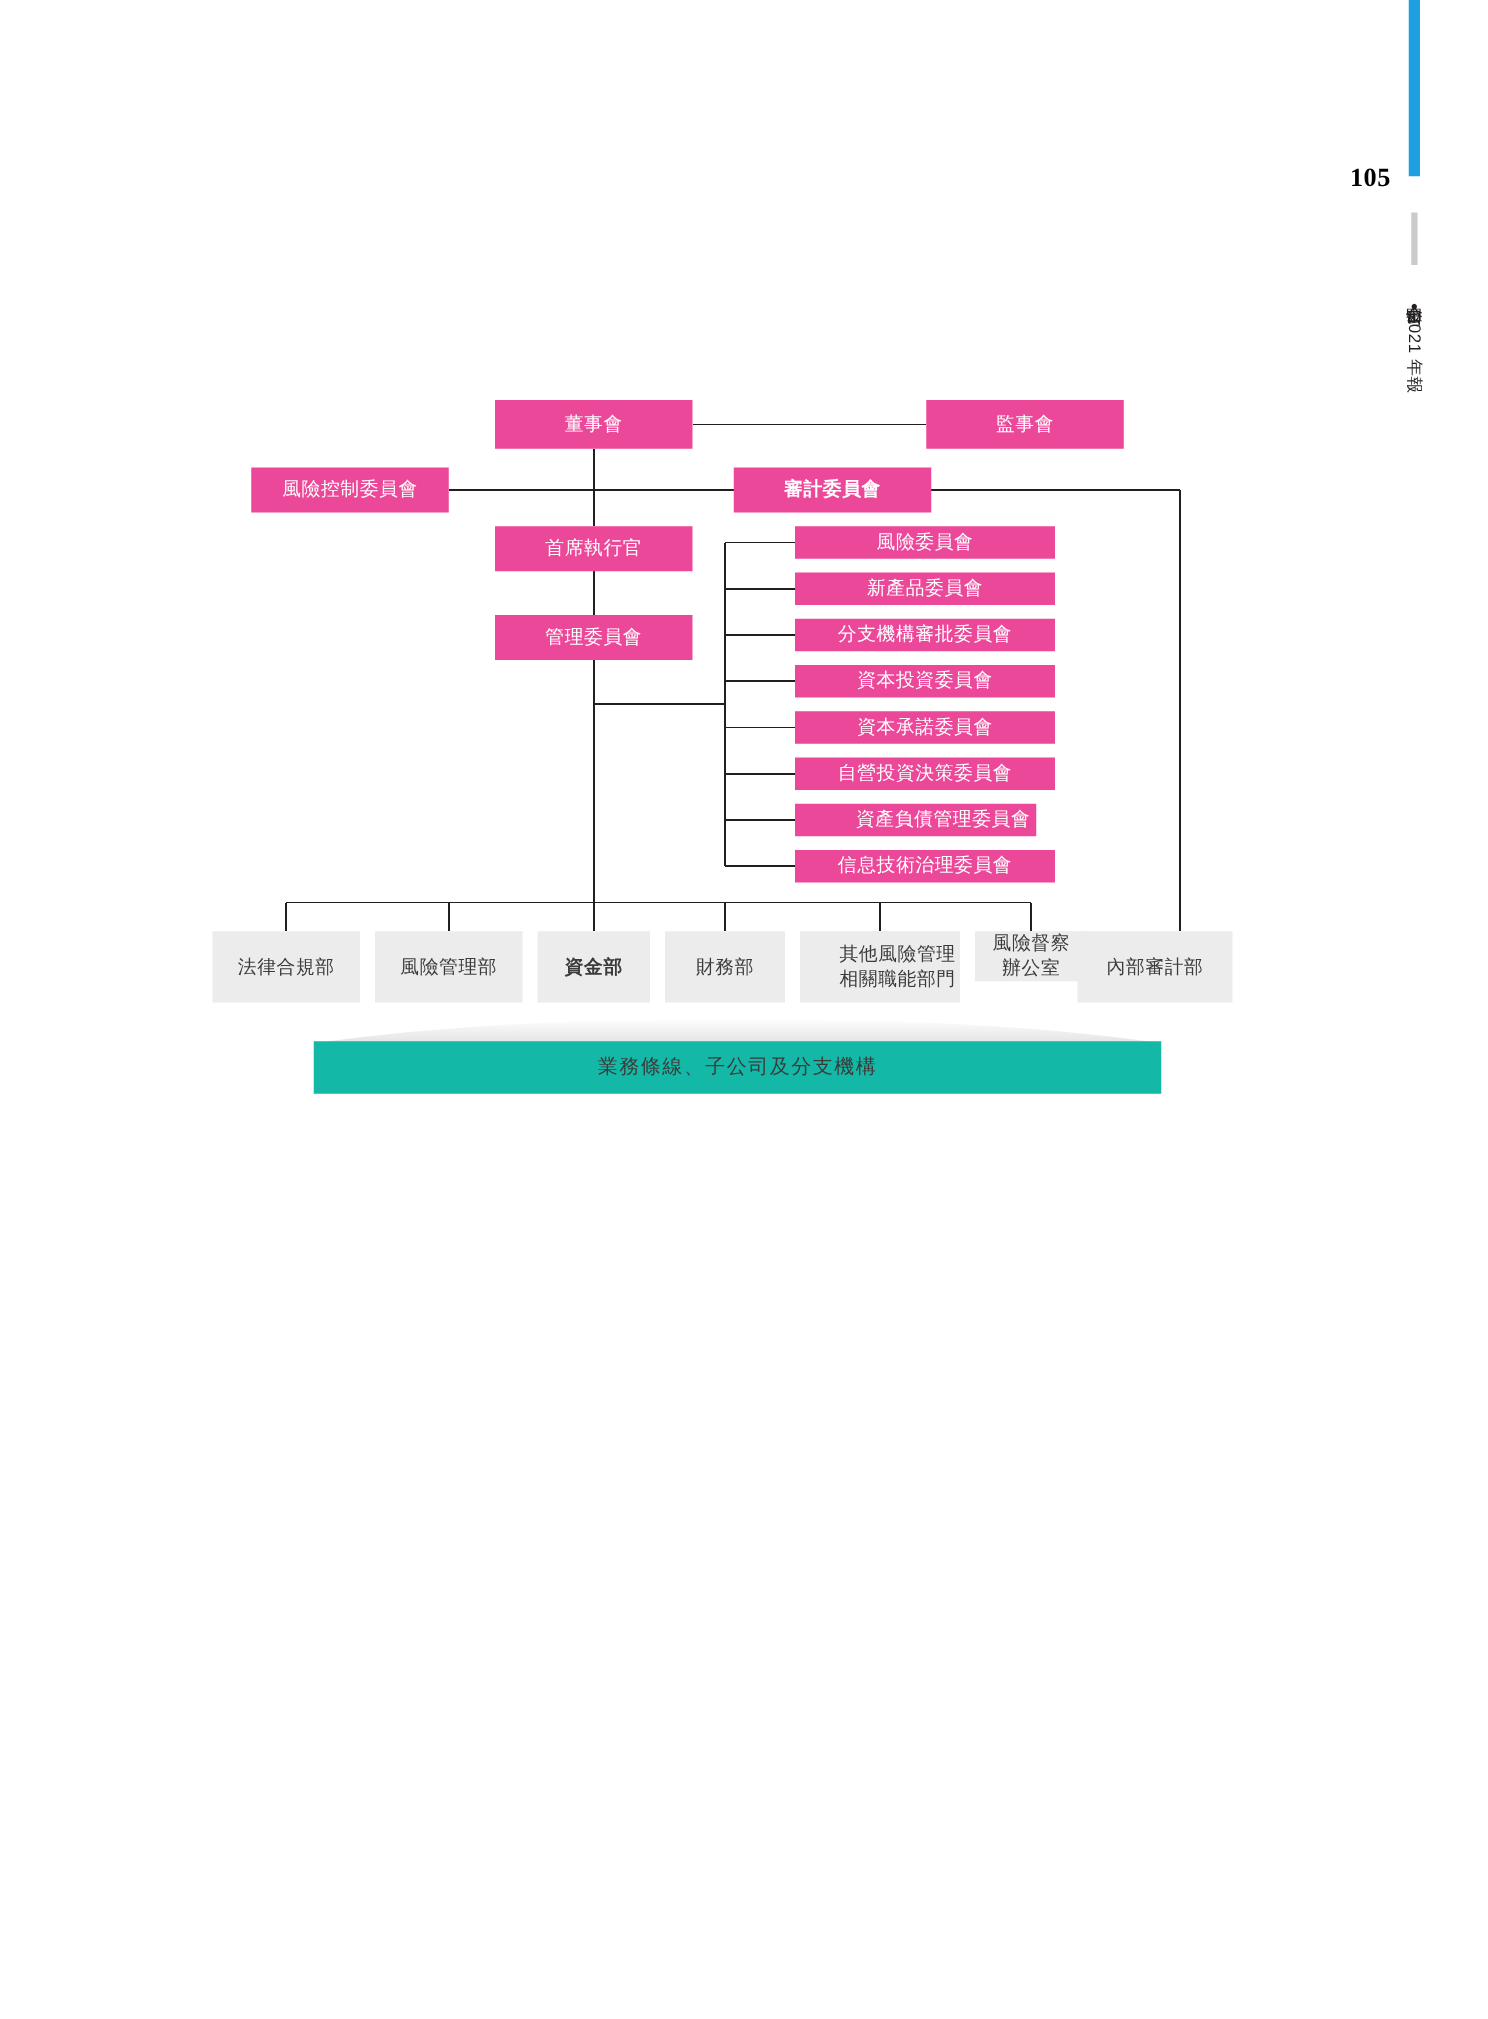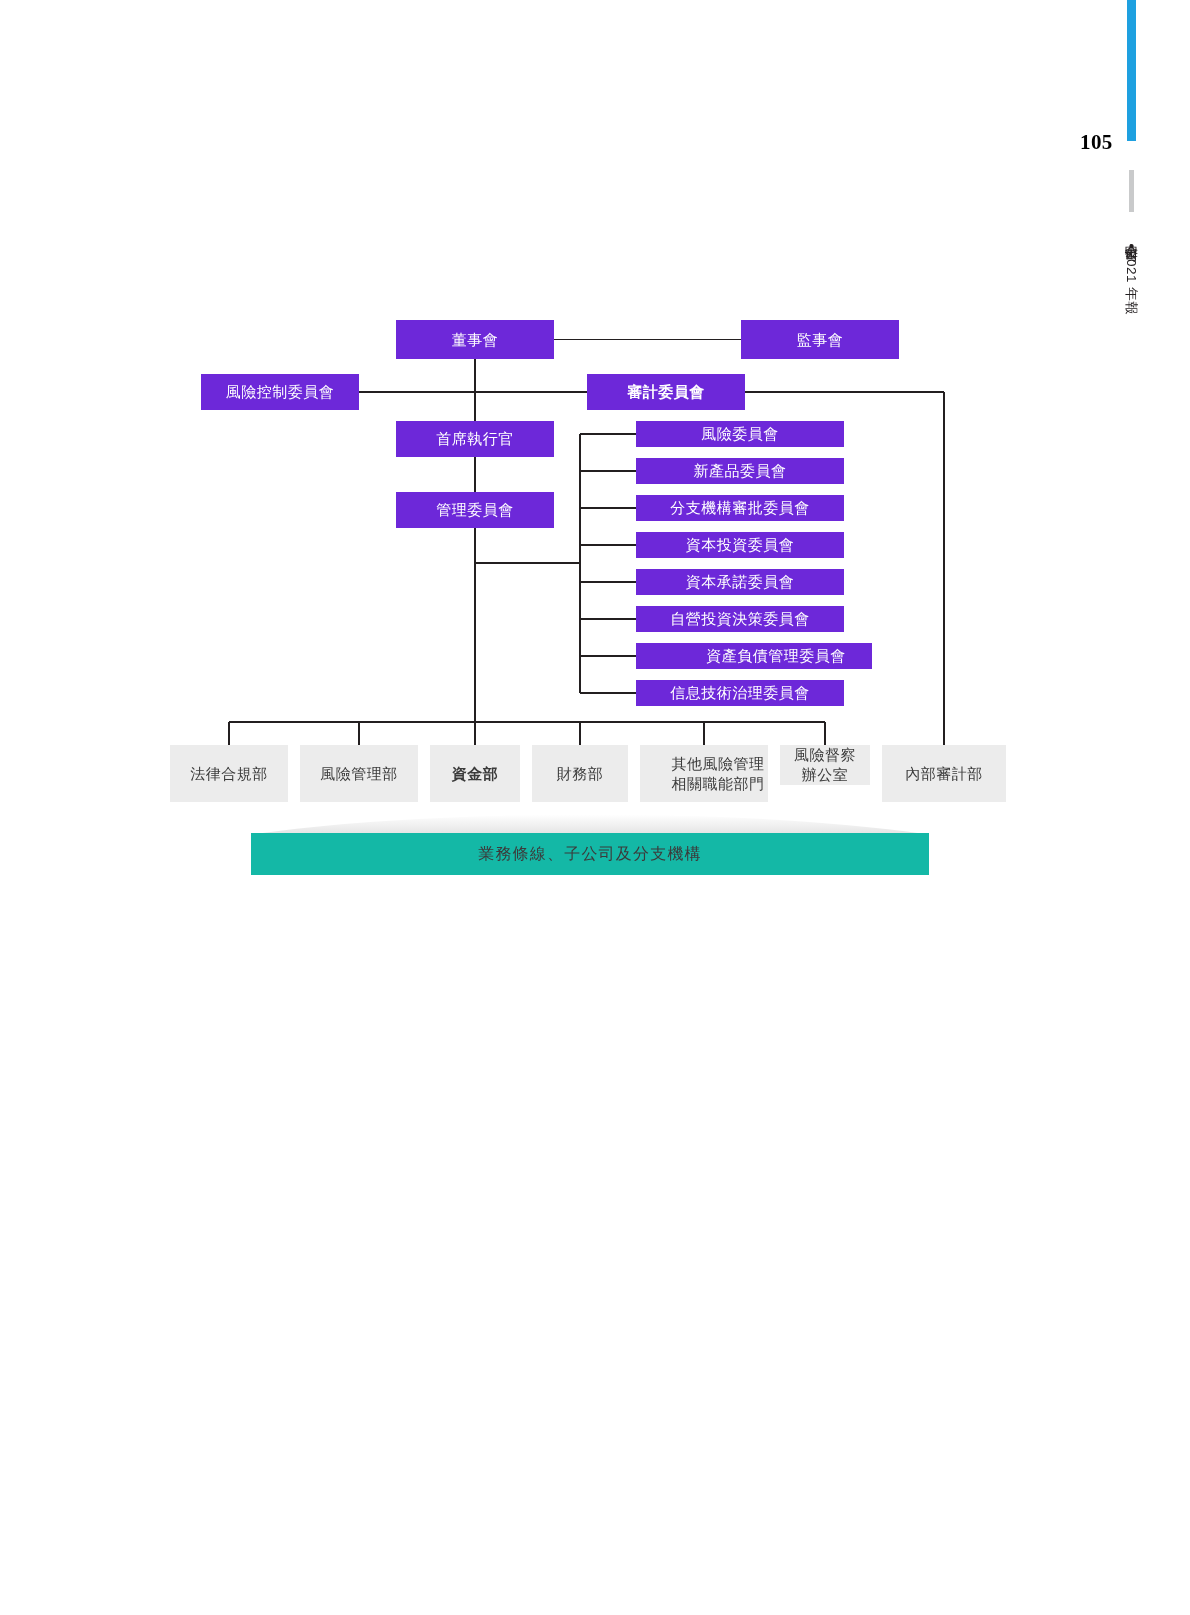--- a/index.html
+++ b/index.html
@@ -106,21 +106,21 @@
     display: flex;
     align-items: center;
     justify-content: center;
     text-align: center;
     font-size: 15px;
     letter-spacing: .5px;
     line-height: 20px;
     white-space: pre-line;
   }
   .node.blue {
-    background: #6d28d9;
+    background: #ec4899;
     color: #ffffff;
   }
   .node.gray {
     background: #ececec;
     color: #3b3b3b;
     font-size: 15px;
   }
   .node.banner {
     background: #14b8a6;
     color: #3b3b3b;
@@ -205,27 +205,27 @@
         <div class="node blue" style="left: 201px; top: 374px; width: 158px; height: 36px;">風險控制委員會</div>
         <div class="node blue" style="left: 587px; top: 374px; width: 158px; height: 36px; font-weight: bold;">審計委員會</div>
         <div class="node blue" style="left: 396px; top: 421px; width: 158px; height: 36px;">首席執行官</div>
         <div class="node blue" style="left: 396px; top: 492px; width: 158px; height: 36px;">管理委員會</div>
         <div class="node blue" style="left: 636px; top: 421px; width: 208px; height: 26px;">風險委員會</div>
         <div class="node blue" style="left: 636px; top: 458px; width: 208px; height: 26px;">新產品委員會</div>
         <div class="node blue" style="left: 636px; top: 495px; width: 208px; height: 26px;">分支機構審批委員會</div>
         <div class="node blue" style="left: 636px; top: 532px; width: 208px; height: 26px;">資本投資委員會</div>
         <div class="node blue" style="left: 636px; top: 569px; width: 208px; height: 26px;">資本承諾委員會</div>
         <div class="node blue" style="left: 636px; top: 606px; width: 208px; height: 26px;">自營投資決策委員會</div>
-        <div class="node blue" style="left: 636px; top: 643px; width: 236px; height: 26px; padding-left: 44px;">資產負債管理委員會</div>
+        <div class="node blue" style="left: 636px; top: 643px; width: 193px; height: 26px; padding-left: 44px;">資產負債管理委員會</div>
         <div class="node blue" style="left: 636px; top: 680px; width: 208px; height: 26px;">信息技術治理委員會</div>
         <div class="node gray" style="left: 170px; top: 745px; width: 118px; height: 57px;">法律合規部</div>
         <div class="node gray" style="left: 300px; top: 745px; width: 118px; height: 57px;">風險管理部</div>
         <div class="node gray" style="left: 430px; top: 745px; width: 90px; height: 57px; font-weight: bold;">資金部</div>
         <div class="node gray" style="left: 532px; top: 745px; width: 96px; height: 57px;">財務部</div>
         <div class="node gray" style="left: 640px; top: 745px; width: 128px; height: 57px; padding-left: 28px;">其他風險管理
 相關職能部門</div>
         <div class="node gray" style="left: 780px; top: 745px; width: 90px; height: 40px;">風險督察
 辦公室</div>
-        <div class="node gray" style="left: 882px; top: 745px; width: 124px; height: 57px;">內部審計部</div>
+        <div class="node gray" style="left: 862px; top: 745px; width: 124px; height: 57px;">內部審計部</div>
         <div class="node banner" style="left: 251px; top: 833px; width: 678px; height: 42px;">業務條線、子公司及分支機構</div>
       </div>
   </div>
 </div>
 
 </body></html>

